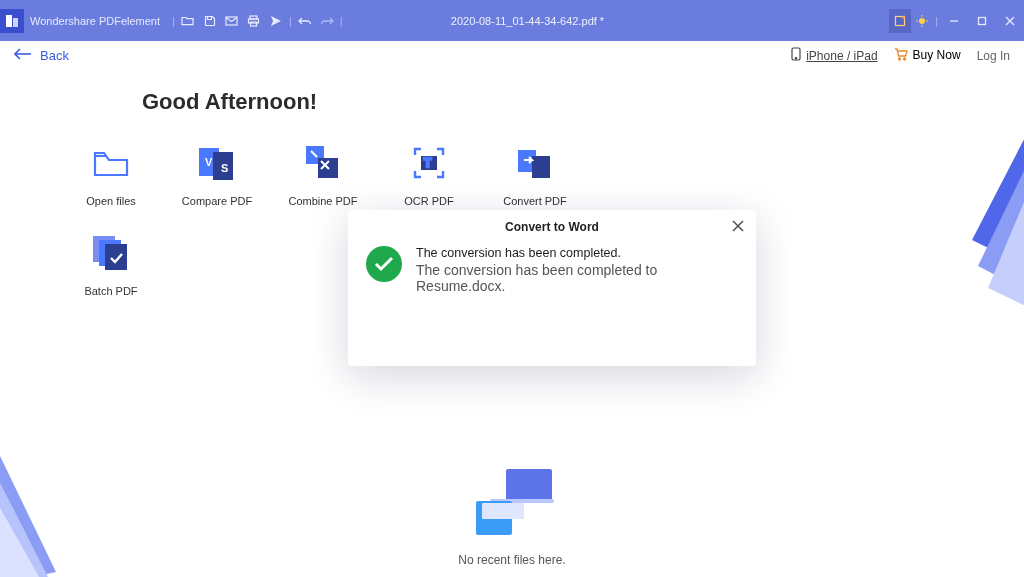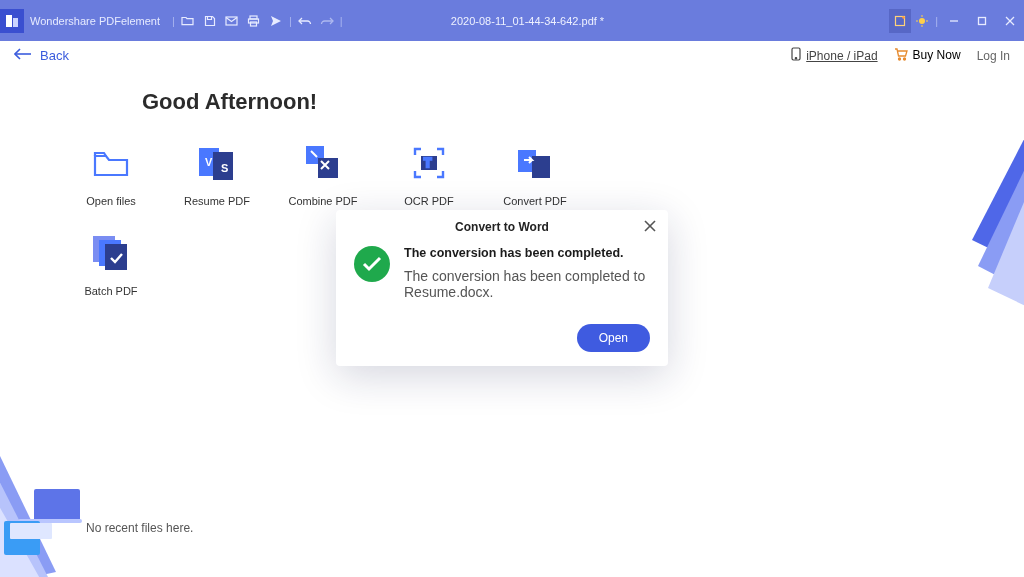--- a/index.html
+++ b/index.html
@@ -61,42 +61,42 @@
   }
   .tile .icon-box { width: 40px; height: 36px; display: flex; align-items: center; justify-content: center; }
   .tile .label { font-size: 11px; color: #333; }
 
   
   .ic-open { color: #4a78ff; }
 
   
   .recent {
     position: absolute; left: 0; right: 0; bottom: 10px;
-    display: flex; flex-direction: row; align-items: center; gap: 6px;
+    display: flex; flex-direction: column; align-items: center; gap: 6px;
     font-size: 12px; color: #555; z-index: 1;
   }
   .recent .illus { width: 80px; height: 70px; position: relative; margin-bottom: 8px; }
   .recent .illus .monitor { position: absolute; top: 0; right: 0; width: 46px; height: 34px; background: #5d74e8; border-radius: 2px; }
   .recent .illus .monitor::after { content: ""; position: absolute; bottom: 0; left: -16px; right: -2px; height: 4px; background: #b9c6ff; border-radius: 2px; }
   .recent .illus .cabinet { position: absolute; bottom: 4px; left: 4px; width: 36px; height: 34px; background: #3a9cf5; border-radius: 2px; }
   .recent .illus .drawer { position: absolute; top: 2px; left: 6px; right: -12px; height: 16px; background: #dfe7ff; border-radius: 1px; }
   .recent .sub { color: #9aa0aa; font-size: 11px; }
   .modal {
-    position: absolute; left: 336px; top: 210px;
-    width: 332px; height: 156px;
+    position: absolute; left: 348px; top: 210px;
+    width: 408px; height: 156px;
     background: #fff; border-radius: 4px;
     box-shadow: 0 10px 40px rgba(20,30,80,.18);
     z-index: 5;
     display: flex; flex-direction: column;
   }
   .modal .m-head { height: 34px; display: flex; align-items: center; justify-content: center; position: relative; font-size: 12px; font-weight: 600; color: #222; }
   .modal .m-close { position: absolute; right: 8px; top: 6px; width: 20px; height: 20px; display: flex; align-items: center; justify-content: center; color: #555; font-size: 14px; }
   .modal .m-body { display: flex; padding: 2px 18px 0 18px; gap: 14px; }
   .modal .check { width: 36px; height: 36px; border-radius: 50%; background: #1fa94c; display: flex; align-items: center; justify-content: center; color: #fff; flex: 0 0 36px; }
-  .modal .texts .t1 { font-size: 12.5px; font-weight: 700; color: #1b1b1b; margin-bottom: 8px; }
+  .modal .texts .t1 { font-size: 12.5px; font-weight: 400; color: #1b1b1b; margin-bottom: 2px; }
   .modal .texts .t2 { font-size: 14px; color: #555; }
   .modal .m-foot { margin-top: auto; display: flex; justify-content: flex-end; padding: 0 18px 14px 0; }
   .modal .open-btn {
     background: #3f5be0; color: #fff; border: none;
     border-radius: 16px; padding: 7px 22px; font-size: 12px;
   }
 
   
   .deco { position: absolute; z-index: 0; }
   .deco.tr { right: -10px; top: 120px; }
@@ -265,21 +265,21 @@
 
     <div class="tile">
       <span class="icon-box">
         <svg width="36" height="34">
             <rect x="0" y="2" width="20" height="28" fill="#4a78ff"></rect>
             <rect x="14" y="6" width="20" height="28" fill="#2c3e8f"></rect>
             <text x="6" y="20" fill="#fff" font-size="11" font-weight="700">V</text>
             <text x="22" y="26" fill="#fff" font-size="11" font-weight="700">S</text>
           </svg>
       </span>
-      <span class="label">Resume PDF</span>
+      <span class="label">Compare PDF</span>
     </div>
 
     <div class="tile">
       <span class="icon-box">
         <svg width="34" height="34">
             <rect x="0" y="0" width="18" height="18" fill="#4a78ff"></rect>
             <rect x="12" y="12" width="20" height="20" fill="#2c3e8f"></rect>
             <path d="M15 15l8 8M23 15l-8 8" stroke="#fff" stroke-width="2" fill="none"></path>
             <path d="M5 5l6 6" stroke="#fff" stroke-width="2"></path>
           </svg>
@@ -352,16 +352,13 @@
     <div class="check">
       <svg width="20" height="16" viewBox="0 0 20 16" fill="none" stroke="#fff" stroke-width="3">
           <path d="M2 8l5 5L18 2"></path>
         </svg>
     </div>
     <div class="texts">
       <div class="t1">The conversion has been completed.</div>
       <div class="t2">The conversion has been completed to Resume.docx.</div>
     </div>
   </div>
-  <div class="m-foot">
-    <button class="open-btn">Open</button>
-  </div>
 </div>
 
 </body></html>

